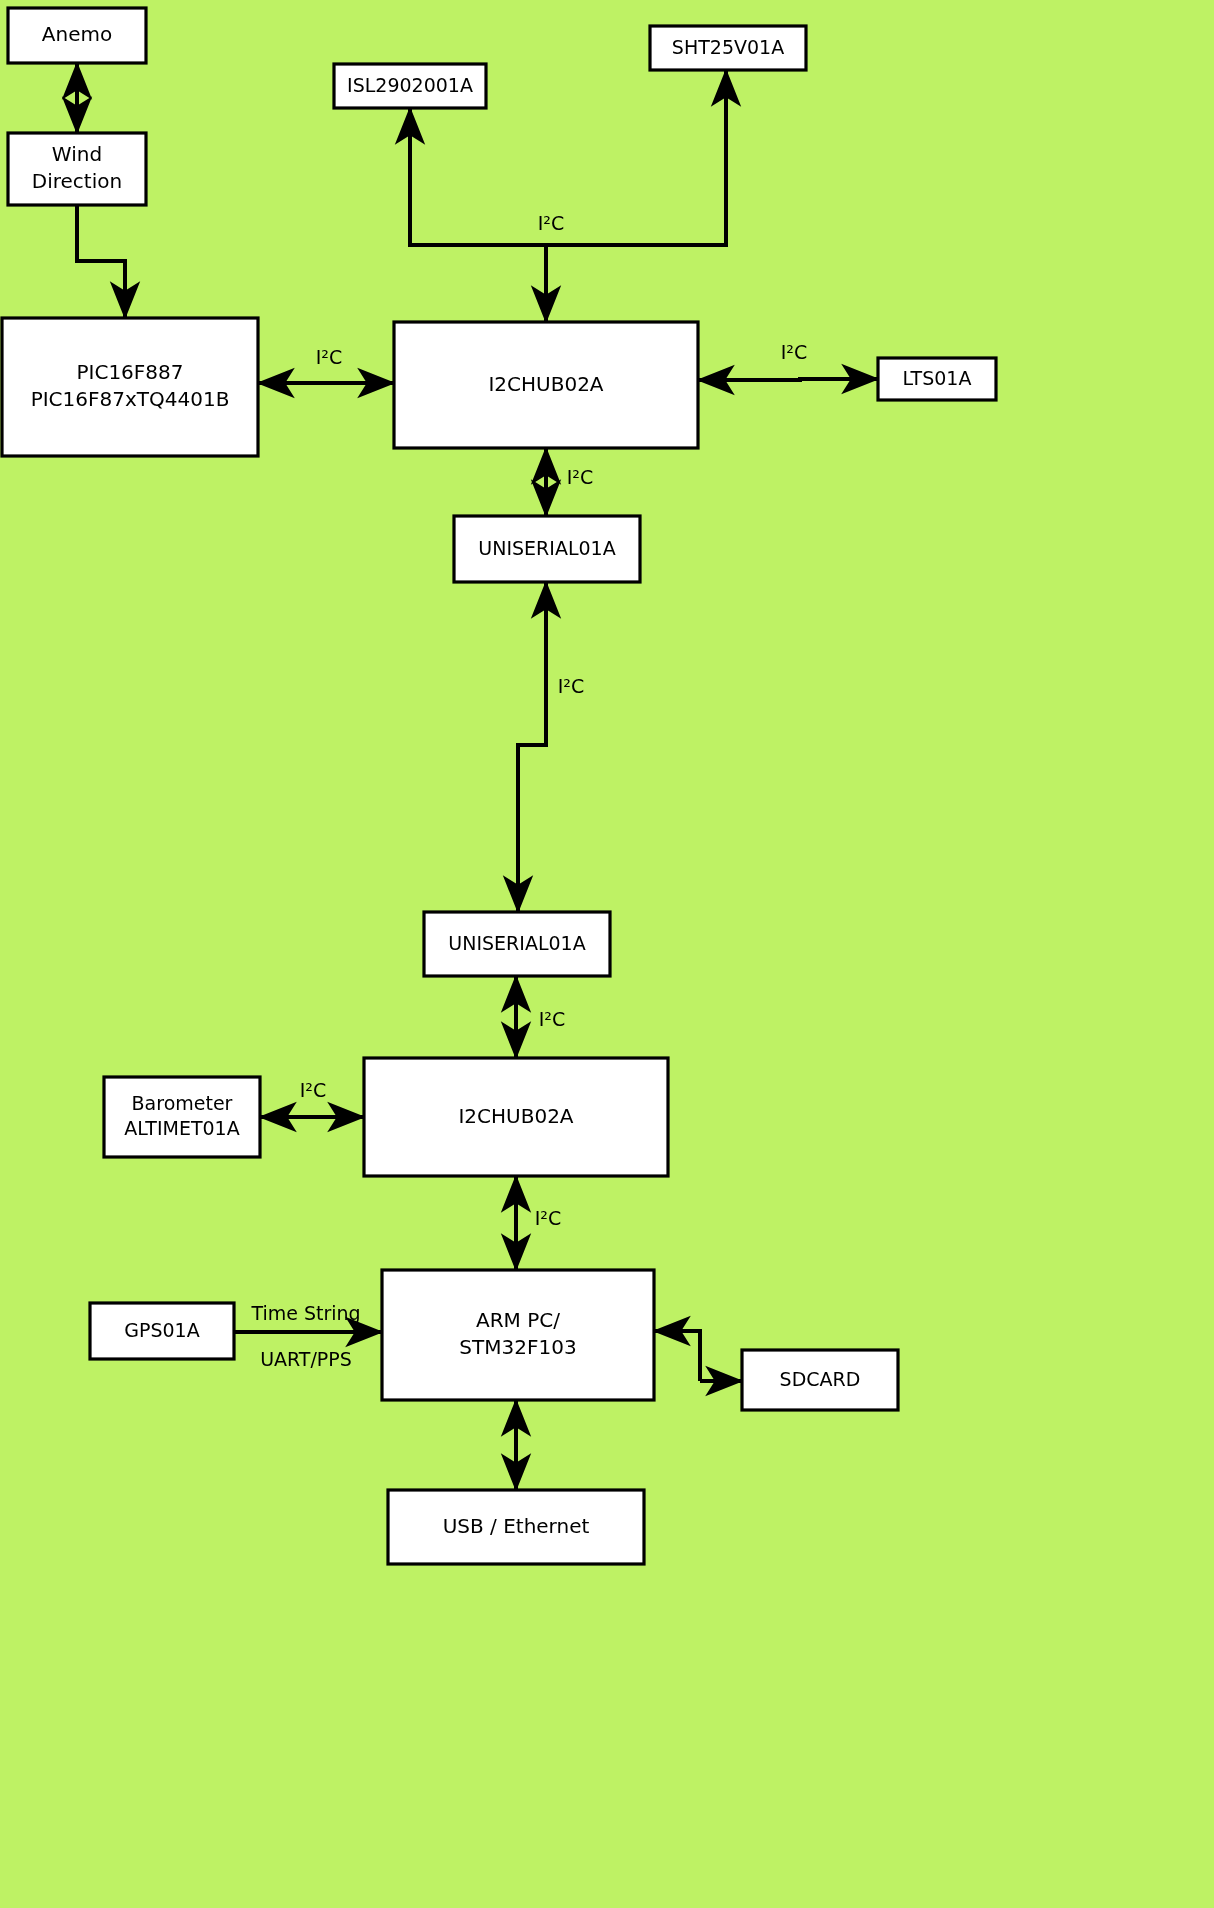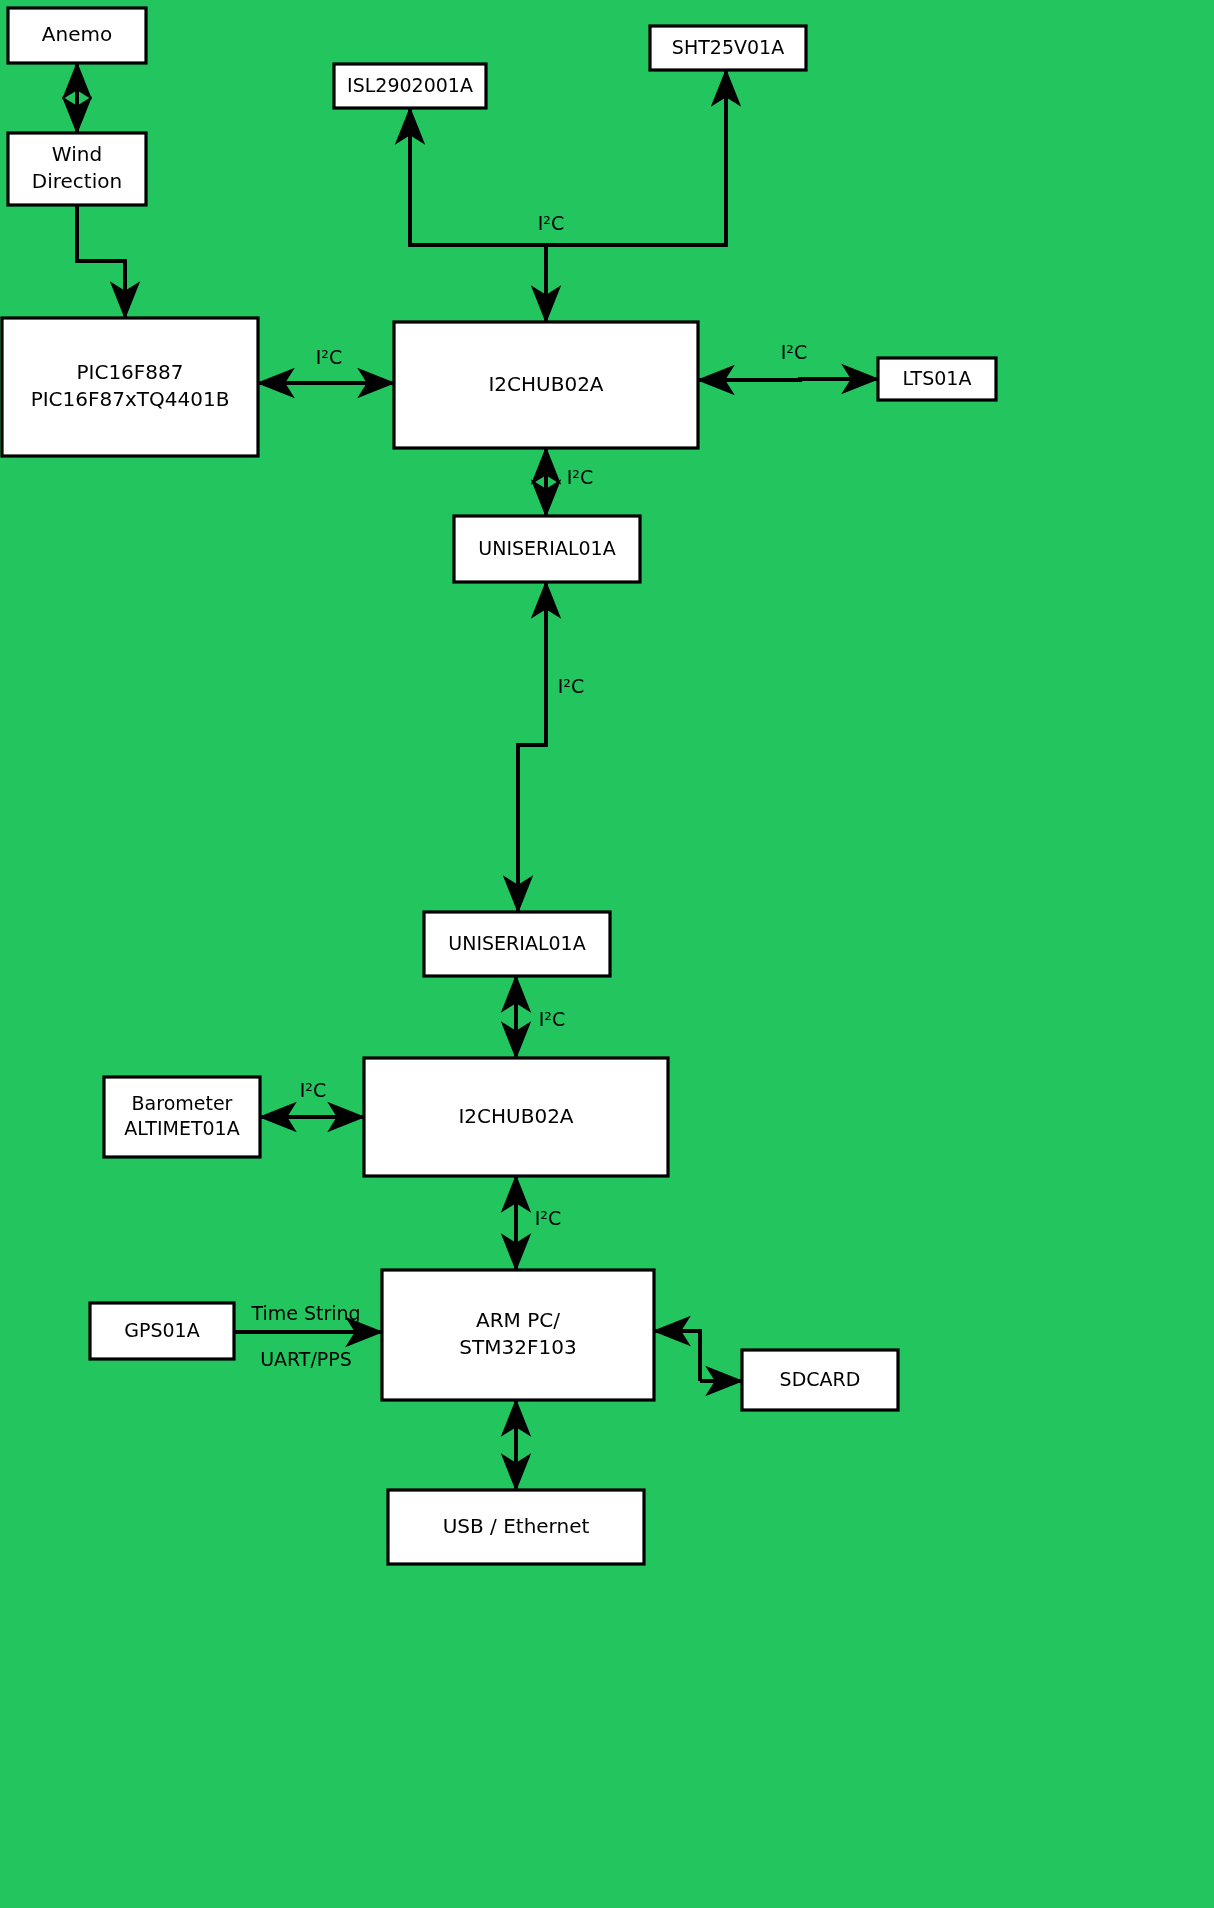--- a/index.html
+++ b/index.html
@@ -10,21 +10,21 @@
   body {
     width: 1214px;
     height: 1908px;
     font-family: "DejaVu Sans", "Liberation Sans", sans-serif;
     overflow: hidden;
   }
   #diagram-root {
     position: relative;
     width: 1214px;
     height: 1908px;
-    background: #22c55e;
+    background: #bef264;
   }
   svg#diagram-canvas {
     position: absolute;
     left: 0;
     top: 0;
     width: 1214px;
     height: 1908px;
     display: block;
   }
   .node-rect {

